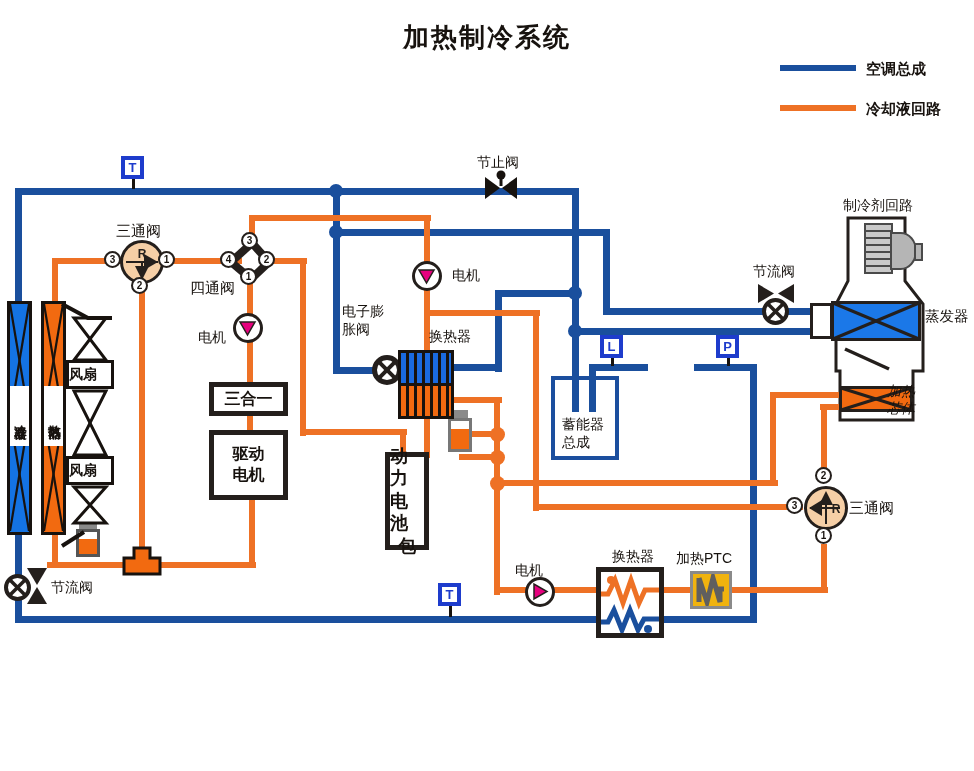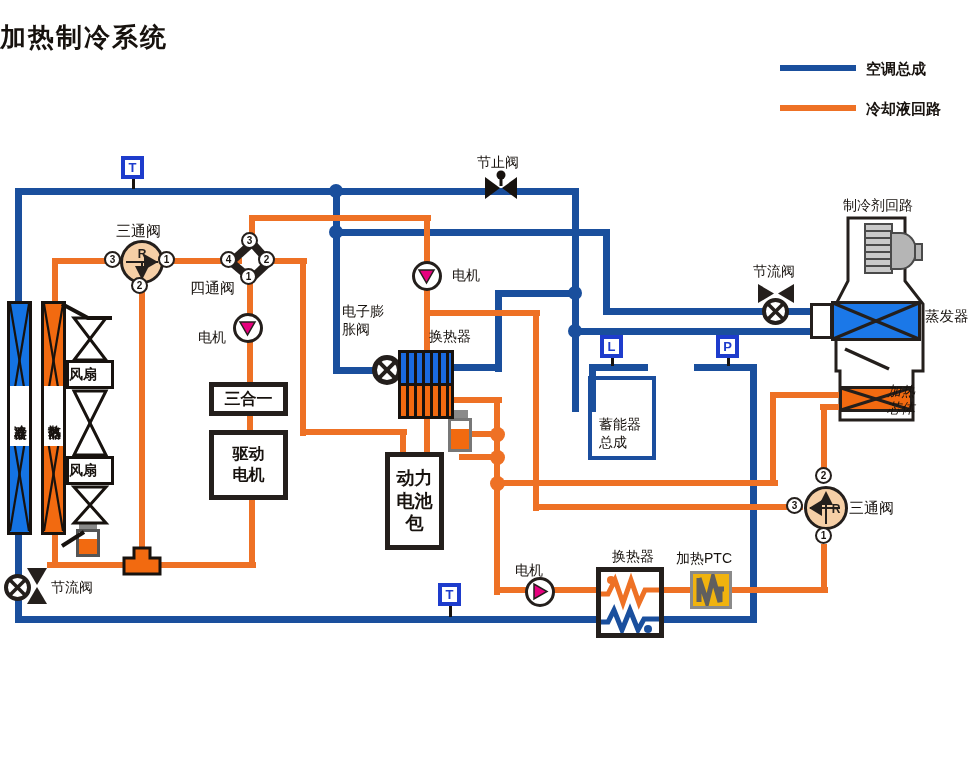--- a/index.html
+++ b/index.html
@@ -35,31 +35,31 @@
   svg{display:block;}
   svg text{font-family:"Liberation Sans","DejaVu Sans",sans-serif;}
   .ovl{position:absolute;left:0;top:0;z-index:6;pointer-events:none;}
   .under{position:absolute;left:0;top:0;z-index:0;pointer-events:none;}
 </style>
 </head>
 <body>
 
 <div class="canvas">
 
-  <div class="abs" style="left:0;top:20px;width:974px;font-size:26px;font-weight:bold;letter-spacing:2px;z-index:8;">加热制冷系统</div>
+  <div class="abs" style="left:0;top:20px;width:974px;text-align:center;font-size:26px;font-weight:bold;letter-spacing:2px;z-index:8;">加热制冷系统</div>
   <div class="abs" style="left:780px;top:65px;width:76px;height:6px;background:#1a4f9d;z-index:8;"></div>
   <div class="lbl" style="left:866px;top:60px;font-weight:bold;font-size:15px;">空调总成</div>
   <div class="abs" style="left:780px;top:105px;width:76px;height:6px;background:#ee7125;z-index:8;"></div>
   <div class="lbl" style="left:866px;top:100px;font-weight:bold;font-size:15px;">冷却液回路</div>
 
   <svg class="under" width="974" height="771">
     <path d="M848,218 H905 V281 L923,304 V371 H913 V420 H840 V371 H836 V304 L848,281 Z" fill="#ffffff" stroke="#241f1c" stroke-width="3"></path>
   </svg>
 
-  <div class="abs" style="left:551px;top:376px;width:68px;height:84px;box-sizing:border-box;background:#fff;border:4px solid #1b4e9e;z-index:1;margin-left:37px;">
+  <div class="abs" style="left:551px;top:376px;width:68px;height:84px;box-sizing:border-box;background:#fff;border:4px solid #1b4e9e;z-index:1;">
     <div style="position:absolute;left:7px;bottom:22px;font-size:14px;">蓄能器</div>
     <div style="position:absolute;left:7px;bottom:4px;font-size:14px;">总成</div>
   </div>
 
   <div class="pb" style="left:15px;top:188px;width:564px;height:7px;"></div>
   <div class="pb" style="left:15px;top:188px;width:7px;height:120px;"></div>
   <div class="pb" style="left:15px;top:528px;width:7px;height:95px;"></div>
   <div class="pb" style="left:15px;top:616px;width:589px;height:7px;"></div>
   <div class="pb" style="left:653px;top:616px;width:104px;height:7px;"></div>
   <div class="pb" style="left:750px;top:364px;width:7px;height:259px;"></div>
@@ -249,21 +249,21 @@
   </div>
   <div class="lbl" style="left:51px;top:579px;">节流阀</div>
 
   <div class="blkbox" style="left:209px;top:382px;width:79px;height:34px;font-size:16px;">
     <span>三合一</span>
   </div>
   <div class="blkbox" style="left:209px;top:430px;width:79px;height:70px;font-size:16px;line-height:1.3;">
     <div>驱动</div>
     <div>电机</div>
   </div>
-  <div class="blkbox" style="left:385px;top:452px;width:59px;height:98px;font-size:18px;line-height:1.25;">
+  <div class="blkbox" style="left:385px;top:452px;width:44px;height:98px;font-size:18px;line-height:1.25;">
     <div>动力</div>
     <div>电池</div>
     <div>包</div>
   </div>
 
   <div class="abs" style="left:398px;top:350px;width:56px;height:69px;box-sizing:border-box;border:3.5px solid #17120e;z-index:5;display:flex;flex-direction:column;">
     <div style="flex:1;background:repeating-linear-gradient(90deg,#1a6ae0 0 5px,#17120e 5px 8px);border-bottom:3px solid #17120e;"></div>
     <div style="flex:1;background:repeating-linear-gradient(90deg,#f26a10 0 5px,#17120e 5px 8px);"></div>
   </div>
   <div class="lbl" style="left:429px;top:328px;">换热器</div>

